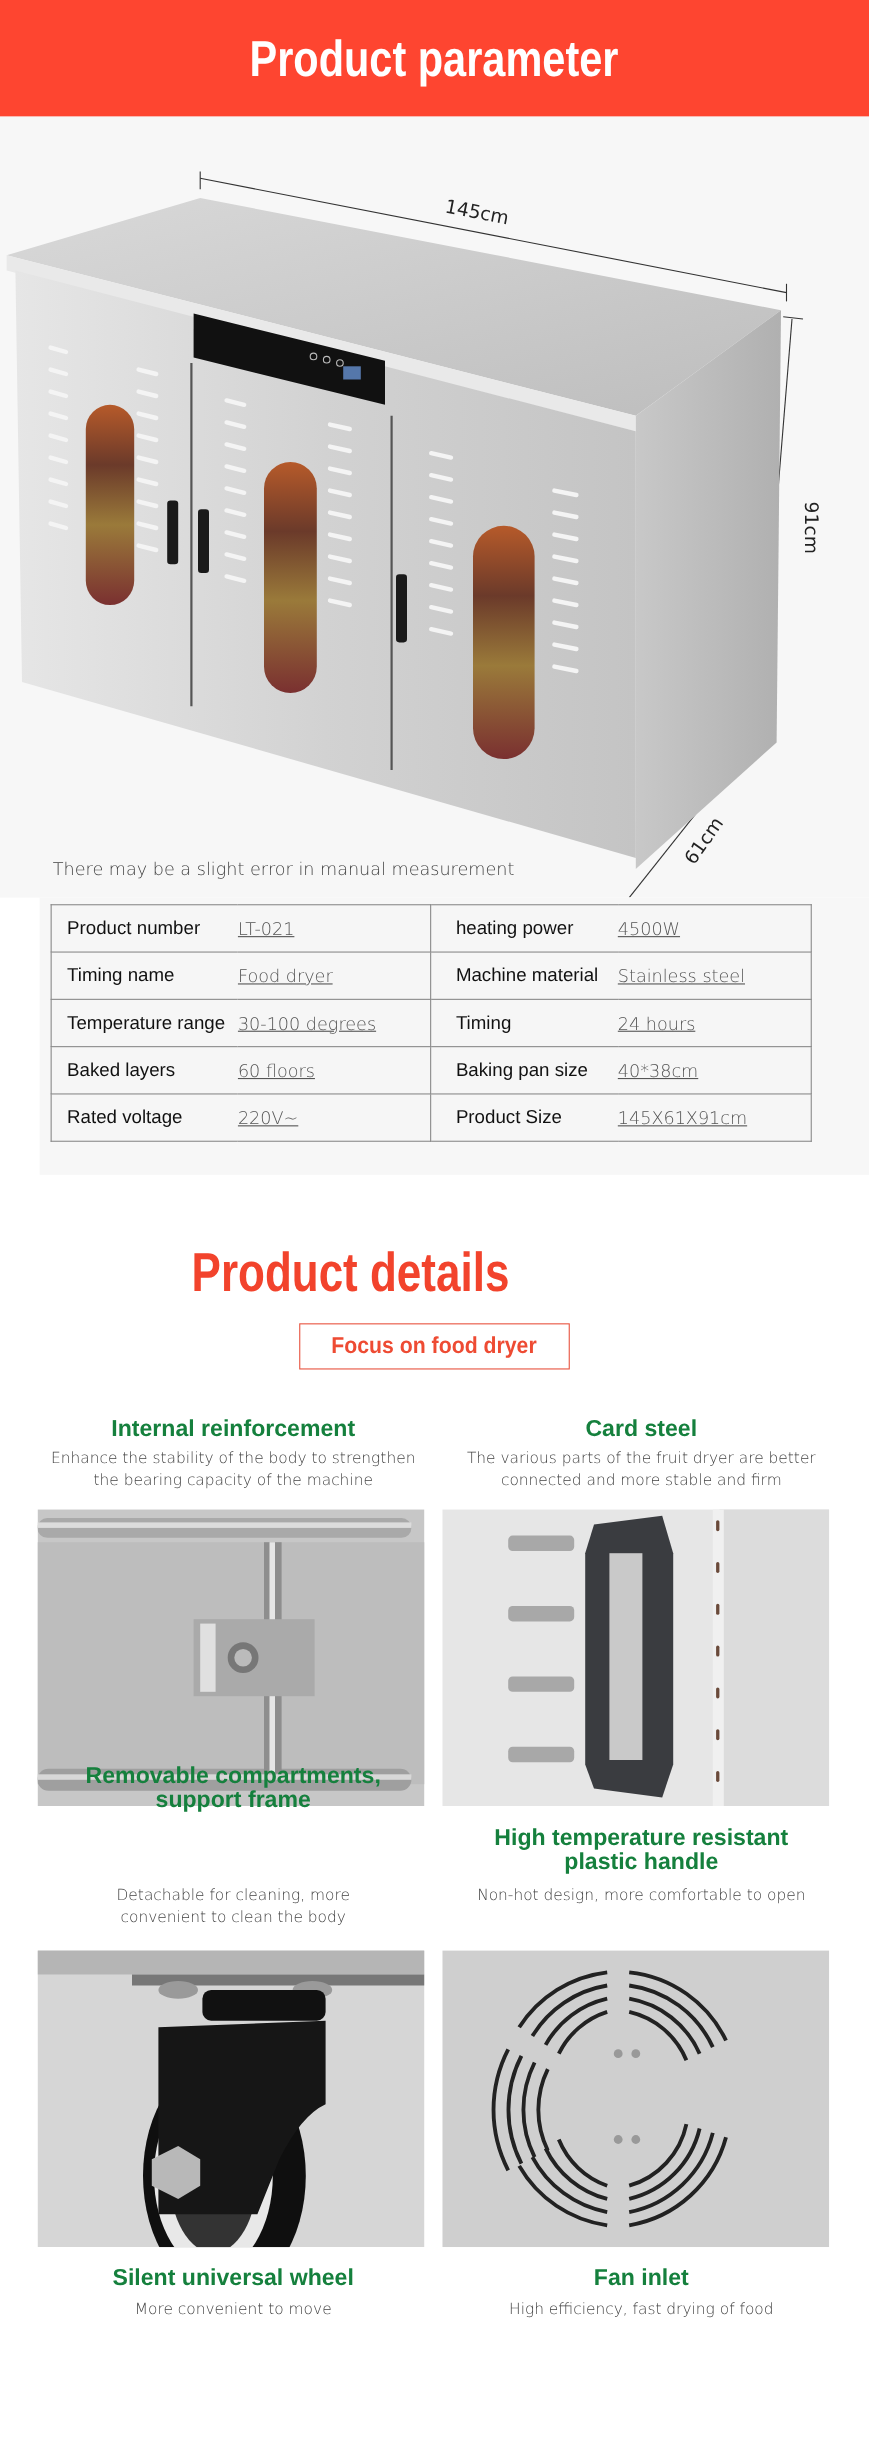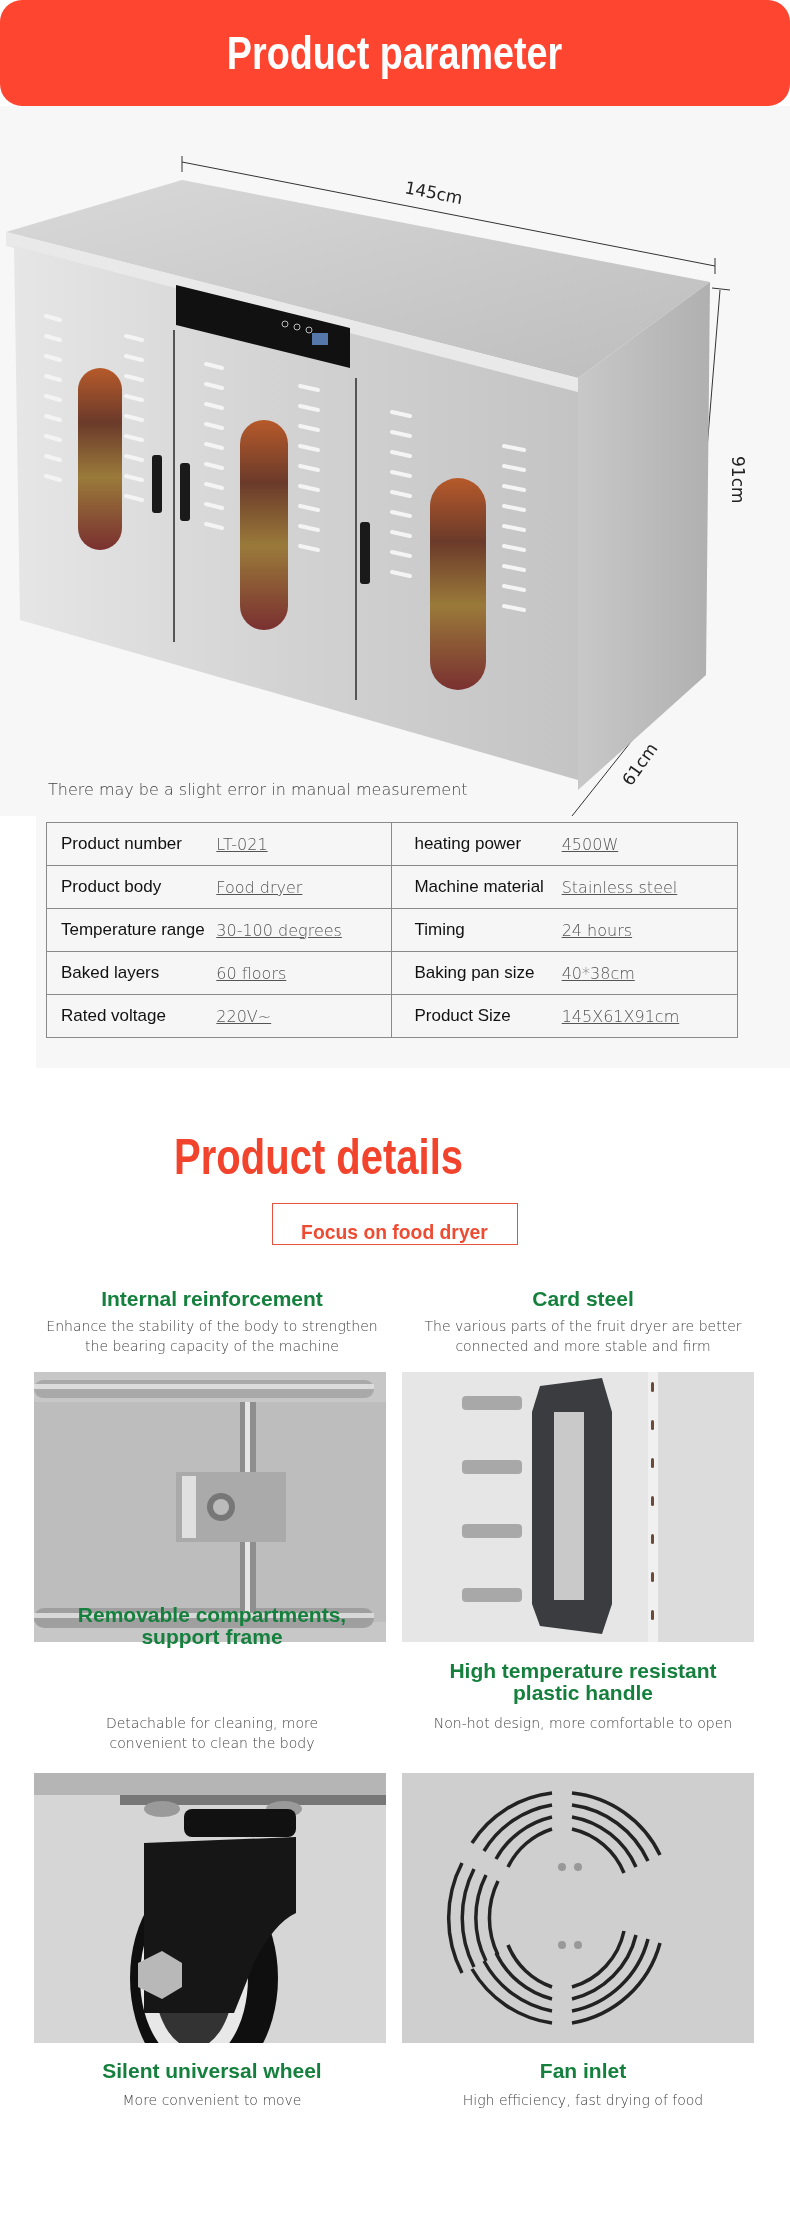--- a/index.html
+++ b/index.html
@@ -1,39 +1,39 @@
 <!DOCTYPE html>
 <html><head>
 <meta charset="utf-8">
 <style>
   * { margin: 0; padding: 0; box-sizing: border-box; }
   html, body { width: 790px; background: #ffffff; }
   body { font-family: "Liberation Sans", sans-serif; color: #333; position: relative; height: 2236px; overflow: hidden; }
 
-  .banner { position: absolute; left: 0; top: 0; width: 790px; height: 106px; background: #fe4530; display: flex; align-items: center; justify-content: center; border-radius: 22px; }
+  .banner { position: absolute; left: 0; top: 0; width: 790px; height: 106px; background: #fe4530; display: flex; align-items: center; justify-content: center; }
   .banner h1 { color: #fff; font-family: "Liberation Sans", sans-serif; font-weight: 700; font-size: 46px; transform: scaleX(0.82); letter-spacing: 0px; }
 
   .hero { position: absolute; left: 0; top: 106px; width: 790px; height: 710px; background: #f7f7f7; overflow: hidden; }
   .hero svg { position: absolute; left: 0; top: 0; }
 
   .measure-note { position: absolute; left: 48px; top: 780px; font-family: "DejaVu Sans", sans-serif; font-size: 16px; color: #444; font-weight: 300; }
 
   .table-panel { position: absolute; left: 36px; top: 816px; width: 754px; height: 252px; background: #f7f7f7; }
   .spec-table { position: absolute; left: 46px; top: 822px; width: 692px; border-collapse: collapse; background: #f6f6f6; }
   .spec-table td { height: 43px; border-top: 1.5px solid #8a8a8a; border-bottom: 1.5px solid #8a8a8a; font-size: 17px; padding: 0; vertical-align: middle; }
   .spec-table td.lbl { color: #111; padding-left: 14px; font-family: "Liberation Sans", sans-serif; margin-left: 33px; }
   .spec-table td.val { color: #555; font-family: "DejaVu Sans", sans-serif; font-weight: 300; font-size: 16px; text-decoration: underline; }
   .spec-table td.c1 { width: 170px; border-left: 1.5px solid #8a8a8a; }
   .spec-table td.c2 { width: 176px; border-right: 1.5px solid #8a8a8a; }
   .spec-table td.c3 { width: 170px; padding-left: 22px; }
   .spec-table td.c4 { width: 176px; border-right: 1.5px solid #8a8a8a; }
 
   .details-title { position: absolute; left: 0; top: 1128px; width: 638px; text-align: center; color: #f2432c; font-weight: 700; font-size: 50px; }
   .details-title span { display: inline-block; transform: scaleX(0.8); }
-  .focus-box { position: absolute; left: 272px; top: 1203px; width: 246px; height: 42px; border: 1.5px solid #e8533f; display: flex; align-items: flex-end; justify-content: center; }
+  .focus-box { position: absolute; left: 272px; top: 1203px; width: 246px; height: 42px; border: 1.5px solid #e8533f; display: flex; align-items: center; justify-content: center; }
   .focus-box span { color: #ee4b33; font-weight: 700; font-size: 21px; transform: scaleX(0.92); display: inline-block; }
 
   .feat-title { position: absolute; width: 380px; text-align: center; color: #15803d; font-weight: 700; font-size: 21px; line-height: 22px; }
   .feat-desc { position: absolute; width: 380px; text-align: center; color: #444; font-family: "DejaVu Sans", sans-serif; font-size: 14px; line-height: 20px; font-weight: 300; }
 
   .feat-img { position: absolute; width: 352px; height: 270px; overflow: hidden; }
   .feat-img svg { display: block; }
 </style>
 </head>
 <body>
@@ -167,21 +167,21 @@
 <div class="table-panel"></div>
 <table class="spec-table">
   <tbody>
     <tr>
       <td class="lbl c1">Product number</td>
       <td class="val c2">LT-021</td>
       <td class="lbl c3">heating power</td>
       <td class="val c4">4500W</td>
     </tr>
     <tr>
-      <td class="lbl c1">Product body</td>
+      <td class="lbl c1">Timing name</td>
       <td class="val c2">Food dryer</td>
       <td class="lbl c3">Machine material</td>
       <td class="val c4">Stainless steel</td>
     </tr>
     <tr>
       <td class="lbl c1">Temperature range</td>
       <td class="val c2">30-100 degrees</td>
       <td class="lbl c3">Timing</td>
       <td class="val c4">24 hours</td>
     </tr>

